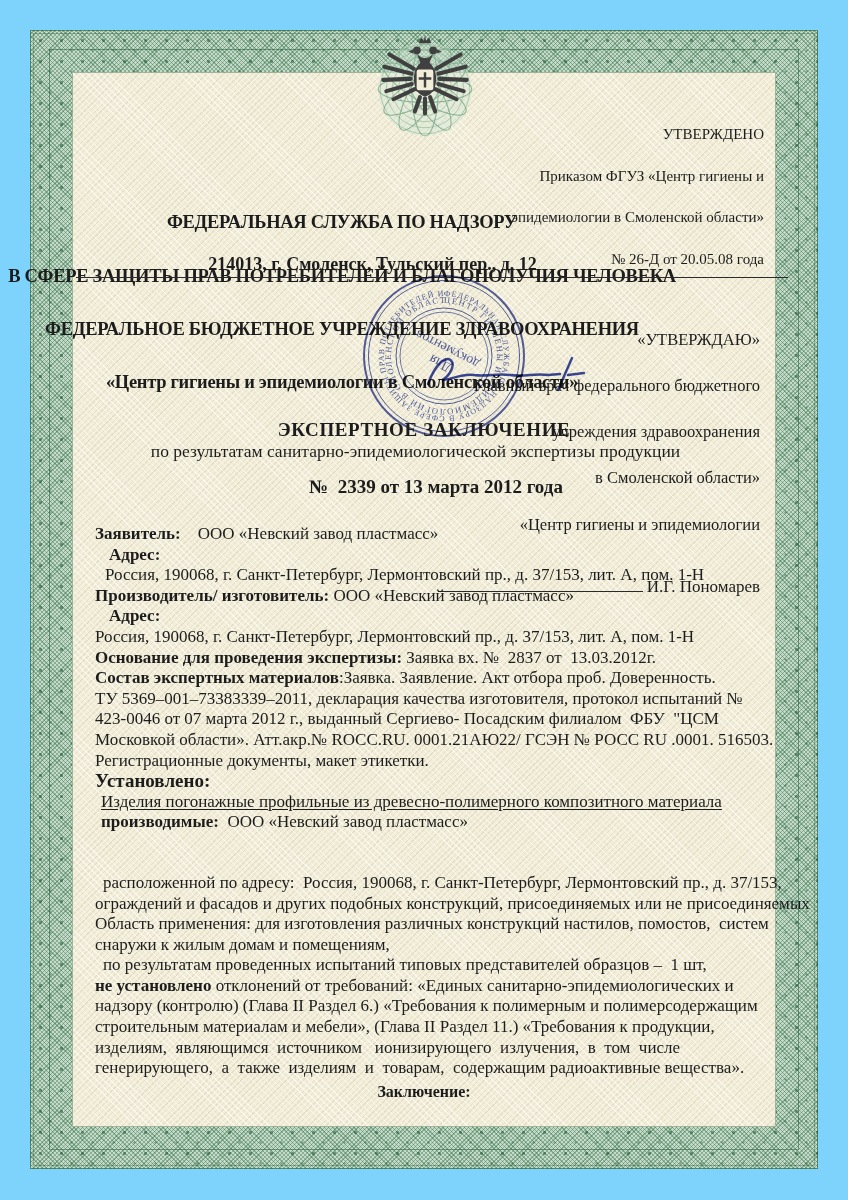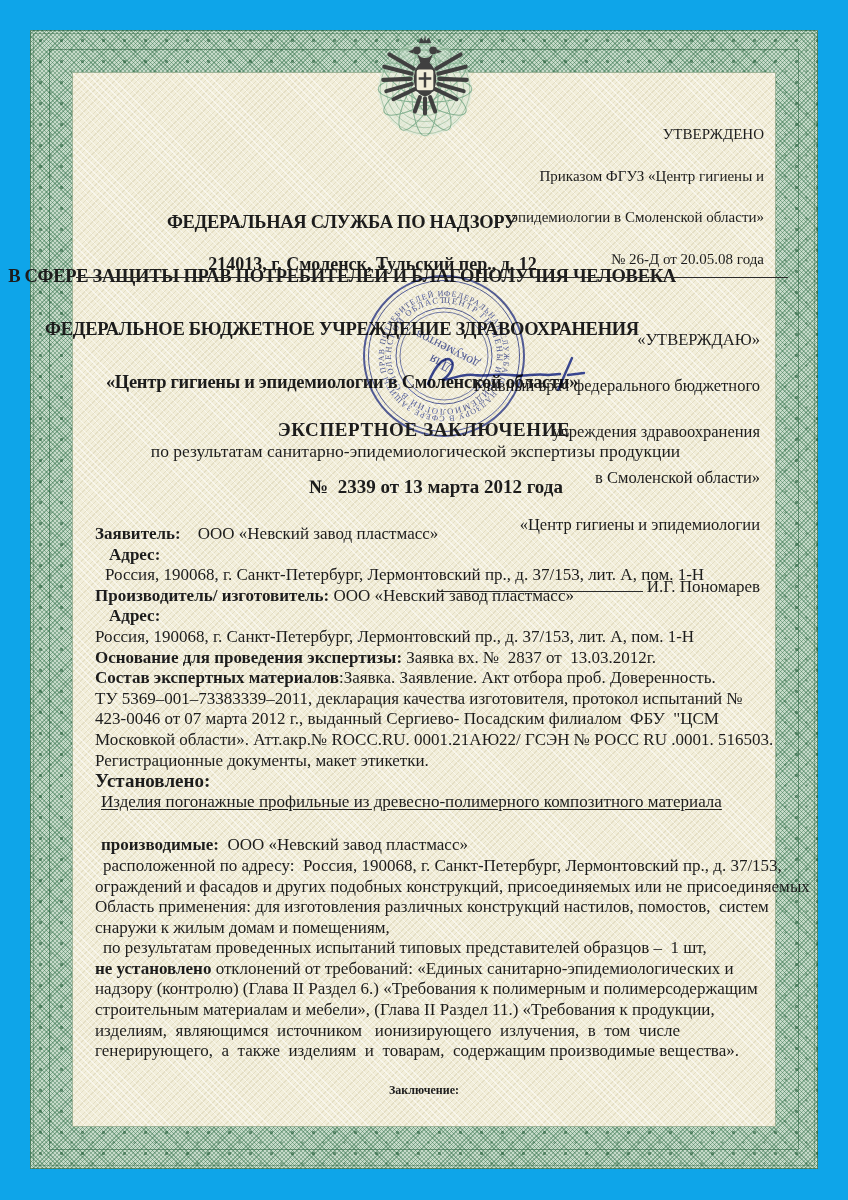--- a/index.html
+++ b/index.html
@@ -1,21 +1,21 @@
 <!DOCTYPE html>
 <html lang="ru"><head>
 <meta charset="utf-8">
 <style>
   html,body{margin:0;padding:0;}
   body{
     width:848px;height:1200px;position:relative;background:#fdfdfc;
     font-family:"Liberation Serif","DejaVu Serif",serif;color:#1c1c1c;
     -webkit-font-smoothing:antialiased;
   }
-  .page{position:absolute;inset:0;width:848px;height:1200px;overflow:hidden;background:#0ea5e9;}
+  .page{position:absolute;inset:0;width:848px;height:1200px;overflow:hidden;background:#7dd3fc;}
 
   
   .frame{
     position:absolute;left:30px;top:30px;right:30px;bottom:31px;
     background-color:#c6dac9;
     background-image:
       radial-gradient(circle, rgba(23,84,46,.55) 1.3px, rgba(0,0,0,0) 1.9px),
       radial-gradient(circle, rgba(23,84,46,.35) 1px, rgba(0,0,0,0) 1.5px),
       repeating-linear-gradient(45deg, rgba(34,102,60,.38) 0 1px, rgba(0,0,0,0) 1px 3px),
       repeating-linear-gradient(-45deg, rgba(34,102,60,.38) 0 1px, rgba(0,0,0,0) 1px 3px);
@@ -67,21 +67,21 @@
   .doc-title{position:absolute;left:0;width:848px;top:419px;text-align:center;font-weight:bold;font-size:19px;letter-spacing:.6px;}
   .doc-subtitle{position:absolute;left:0;width:831px;top:441px;text-align:center;font-size:17.5px;}
   .doc-number{position:absolute;left:0;width:848px;top:476px;text-align:center;font-weight:bold;font-size:19px;white-space:pre;transform:translateX(12px);}
 
   .body-lines{position:absolute;left:95px;top:524px;width:712px;font-size:17px;}
   .bl{white-space:pre;height:20.6px;line-height:20.6px;}
   .bl .b{font-weight:bold;}
   .bl .u{text-decoration:underline;text-underline-offset:2px;}
   .bl .B{font-weight:bold;font-size:19px;}
 
-  .conclusion{position:absolute;left:0;width:848px;top:1083px;text-align:center;font-weight:bold;font-size:12px;}
+  .conclusion{position:absolute;left:0;width:848px;top:1083px;text-align:center;font-weight:bold;font-size:16px;}
 </style>
 </head>
 <body>
 
 <div class="page">
 
   <div class="frame"></div>
   <div class="paper"></div>
 
   <svg class="emblem" viewBox="0 0 110 110">
@@ -201,28 +201,28 @@
       <div class="bl" style="padding-left: 14px;"><span class="b">Адрес:</span></div>
       <div class="bl"><span>Россия, 190068, г. Санкт-Петербург, Лермонтовский пр., д. 37/153, лит. А, пом. 1-Н</span></div>
       <div class="bl"><span class="b">Основание для проведения экспертизы:</span><span> Заявка вх. №  2837 от  13.03.2012г.</span></div>
       <div class="bl"><span class="b">Состав экспертных материалов</span><span>:Заявка. Заявление. Акт отбора проб. Доверенность.</span></div>
       <div class="bl"><span>ТУ 5369–001–73383339–2011, декларация качества изготовителя, протокол испытаний №</span></div>
       <div class="bl"><span>423-0046 от 07 марта 2012 г., выданный Сергиево- Посадским филиалом  ФБУ  "ЦСМ</span></div>
       <div class="bl"><span>Московкой области». Атт.акр.№ ROCC.RU. 0001.21АЮ22/ ГСЭН № РОСС RU .0001. 516503.</span></div>
       <div class="bl"><span>Регистрационные документы, макет этикетки.</span></div>
       <div class="bl"><span class="B">Установлено:</span></div>
       <div class="bl" style="padding-left: 6px;"><span class="u">Изделия погонажные профильные из древесно-полимерного композитного материала</span></div>
-      <div class="bl" style="padding-left: 6px; margin-top: 23px;"><span class="b">производимые:</span><span>  ООО «Невский завод пластмасс»</span></div>
-      <div class="bl" style="padding-left: 8px;"><span>расположенной по адресу:  Россия, 190068, г. Санкт-Петербург, Лермонтовский пр., д. 37/153,</span></div>
+      <div class="bl" style="padding-left: 6px;"><span class="b">производимые:</span><span>  ООО «Невский завод пластмасс»</span></div>
+      <div class="bl" style="padding-left: 8px; margin-top: 40px;"><span>расположенной по адресу:  Россия, 190068, г. Санкт-Петербург, Лермонтовский пр., д. 37/153,</span></div>
       <div class="bl"><span>ограждений и фасадов и других подобных конструкций, присоединяемых или не присоединяемых</span></div>
       <div class="bl"><span>Область применения: для изготовления различных конструкций настилов, помостов,  систем</span></div>
       <div class="bl"><span>снаружи к жилым домам и помещениям,</span></div>
       <div class="bl" style="padding-left: 8px;"><span>по результатам проведенных испытаний типовых представителей образцов –  1 шт,</span></div>
       <div class="bl"><span class="b">не установлено</span><span> отклонений от требований: «Единых санитарно-эпидемиологических и</span></div>
       <div class="bl"><span>надзору (контролю) (Глава II Раздел 6.) «Требования к полимерным и полимерсодержащим</span></div>
       <div class="bl"><span>строительным материалам и мебели», (Глава II Раздел 11.) «Требования к продукции,</span></div>
       <div class="bl"><span>изделиям,  являющимся  источником   ионизирующего  излучения,  в  том  числе</span></div>
-      <div class="bl"><span>генерирующего,  а  также  изделиям  и  товарам,  содержащим производимые вещества».</span></div>
+      <div class="bl"><span>генерирующего,  а  также  изделиям  и  товарам,  содержащим радиоактивные вещества».</span></div>
     </div>
 
   <div class="conclusion">Заключение:</div>
 
 </div>
 
 </body></html>

